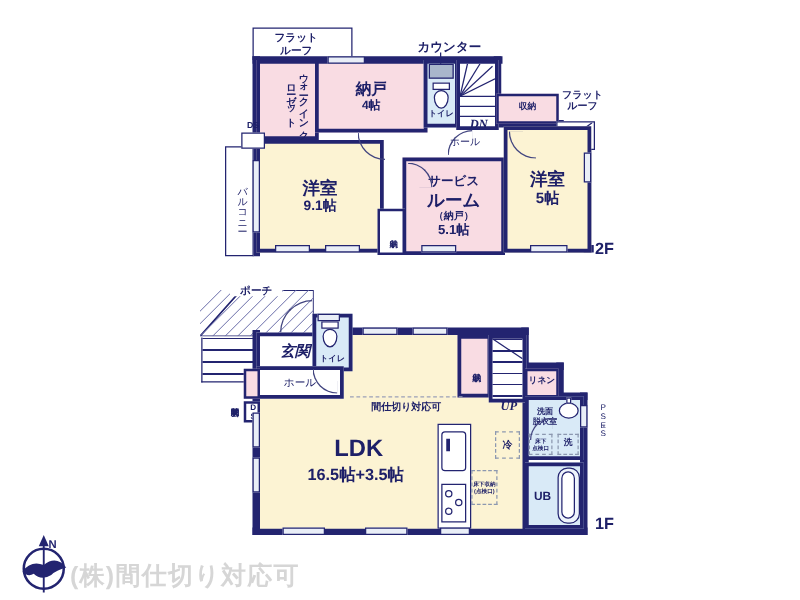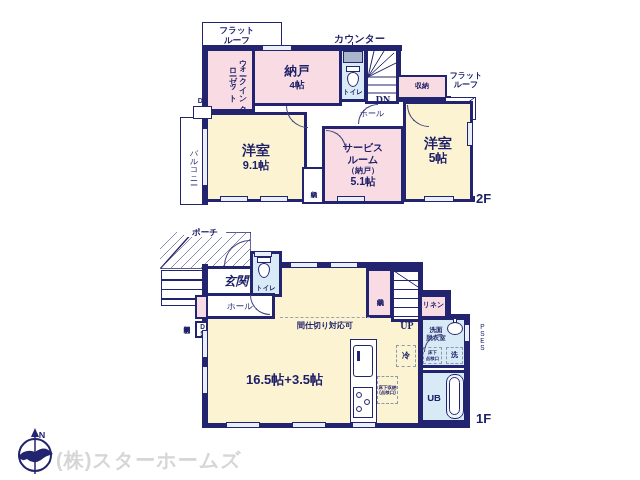--- a/index.html
+++ b/index.html
@@ -13,21 +13,21 @@
   .cream{background:#fcf3d3;}
   .pink{background:#f9dce3;}
   .blue{background:#d9eaf7;}
   .white{background:#ffffff;}
   .lbl{position:absolute;color:#1e2068;font-weight:bold;text-align:center;line-height:1.18;white-space:nowrap;}
   .vert{writing-mode:vertical-rl;text-orientation:upright;white-space:normal;letter-spacing:0px;line-height:1.25;}
   .flexcol{display:flex;flex-direction:column;align-items:center;justify-content:center;}
   .win{position:absolute;background:#e9eef7;border:1px solid #232470;box-sizing:border-box;}
   .dashed{position:absolute;border:1.2px dashed #8c98b0;box-sizing:border-box;background:transparent;
           display:flex;flex-direction:column;align-items:center;justify-content:center;}
-  .serifit{font-family:"Liberation Serif", serif;font-weight:bold;}
+  .serifit{font-family:"Liberation Serif", serif;font-style:italic;font-weight:bold;}
   .arc{position:absolute;box-sizing:border-box;border:1.2px solid #41447f;
        border-width:0 0 1.2px 1.2px;border-radius:0 0 0 100%;}
   .stairs1{background-color:#ffffff;background-image:repeating-linear-gradient(to bottom,#232470 0 1.2px,transparent 1.2px 9px);}
   .steps{background-color:#ffffff;background-image:repeating-linear-gradient(to bottom,#232470 0 1.2px,transparent 1.2px 9.5px);
          border-left:1.2px solid #232470;border-bottom:1.2px solid #232470;}
   .counterbar{position:absolute;background:#a9b6cb;border:1px solid #232470;box-sizing:border-box;}
   .fix{position:absolute;box-sizing:border-box;border:1.2px solid #232470;background:#ffffff;}
   .leader{position:absolute;background:#232470;}
   svg{display:block;}
 </style>
@@ -100,21 +100,21 @@
 
   <div class="room cream" style="left:205px;top:112px;width:102px;height:90px;"></div>
   <div class="lbl flexcol" style="left:210px;top:136px;width:92px;height:42px;">
     <span style="font-size:14px;">洋室</span>
     <span style="font-size:11px;">9.1帖</span>
   </div>
 
   <div class="room pink" style="left:322px;top:126px;width:82px;height:78px;"></div>
   <div class="lbl flexcol" style="left:326px;top:130px;width:74px;height:70px;">
     <span style="font-size:10px;">サービス</span>
-    <span style="font-size:10px;">ルーム</span>
+    <span style="font-size:14px;">ルーム</span>
     <span style="font-size:8px;">（納戸）</span>
     <span style="font-size:10.5px;text-align:right;">5.1帖</span>
   </div>
 
   <div class="room white b2" style="left:302px;top:167px;width:22px;height:37px;"></div>
   <div class="lbl vert" style="left:308px;top:172px;width:10px;height:28px;font-size:6.5px;">収納</div>
 
   <div class="room cream" style="left:403px;top:101px;width:70px;height:101px;"></div>
   <div class="lbl flexcol" style="left:406px;top:128px;width:64px;height:44px;">
     <span style="font-size:14px;">洋室</span>
@@ -231,20 +231,21 @@
     <div class="abs" style="left:2px;top:18px;width:6px;height:6px;border:1px solid #232470;border-radius:50%;"></div>
   </div>
   <div class="dashed" style="left:377px;top:376px;width:21px;height:28px;">
     <span class="lbl" style="position:static;font-size:4.5px;">床下収納</span>
     <span class="lbl" style="position:static;font-size:4.5px;">(点検口)</span>
   </div>
 
   <div class="abs" style="left:280px;top:317px;width:90px;height:2px;border-top:1.5px dashed #9aa0b8;"></div>
   <div class="lbl" style="left:282px;top:321px;width:86px;font-size:8px;">間仕切り対応可</div>
 
+  <div class="lbl" style="left:232px;top:349px;width:110px;font-size:19px;">LDK</div>
   <div class="lbl" style="left:212px;top:372px;width:145px;font-size:13px;">16.5帖+3.5帖</div>
 
   <div class="win" style="left:254px;top:251px;width:18px;height:6px;"></div>
   <div class="win" style="left:290px;top:262px;width:28px;height:6px;"></div>
   <div class="win" style="left:330px;top:262px;width:28px;height:6px;"></div>
   <div class="win" style="left:202px;top:330px;width:6px;height:28px;"></div>
   <div class="win" style="left:202px;top:366px;width:6px;height:28px;"></div>
   <div class="win" style="left:226px;top:422px;width:34px;height:6px;"></div>
   <div class="win" style="left:292px;top:422px;width:34px;height:6px;"></div>
   <div class="win" style="left:352px;top:422px;width:24px;height:6px;"></div>
@@ -256,15 +257,15 @@
 
   <div class="lbl" style="left:476px;top:411px;width:26px;font-size:13px;text-align:left;">1F</div>
 
   <svg class="abs" style="left:12px;top:426px;" width="46" height="52" viewBox="0 0 46 52">
     <circle cx="23" cy="29" r="16" fill="none" stroke="#232470" stroke-width="2"></circle>
     <line x1="23" y1="6" x2="23" y2="48" stroke="#232470" stroke-width="1.5"></line>
     <polygon points="23,2 19,11 27,11" fill="#232470"></polygon>
     <path d="M6,31 Q13,22 23,26 Q33,18 41,28 Q33,30 29,34 Q21,39 15,33 Q10,36 6,31 Z" fill="#232470"></path>
     <text x="30" y="12" font-size="9" font-weight="bold" fill="#232470" text-anchor="middle" font-family="Liberation Sans, sans-serif">N</text>
   </svg>
-  <div class="abs" style="left:56px;top:447px;font-size:20px;font-weight:bold;letter-spacing:1px;color:#d6d6d6;font-family:'Liberation Sans',sans-serif;">(株)スターホームズ</div>
+  <div class="abs" style="left:56px;top:447px;font-size:20px;font-weight:bold;letter-spacing:1px;color:#d6d6d6;font-family:'Liberation Sans',sans-serif;">(株)間仕切り対応可</div>
 
 </div>
 
 </body></html>

